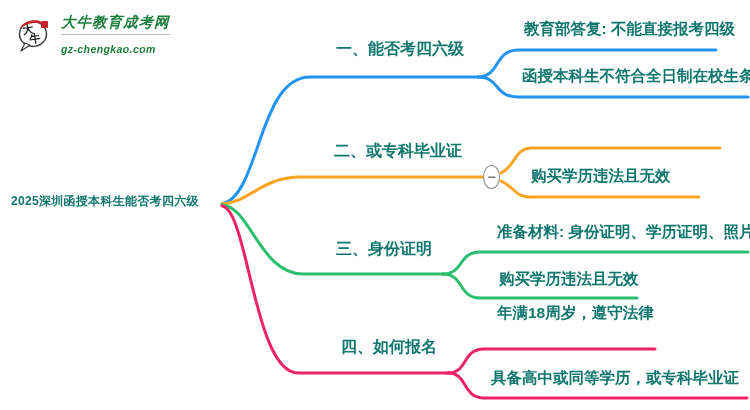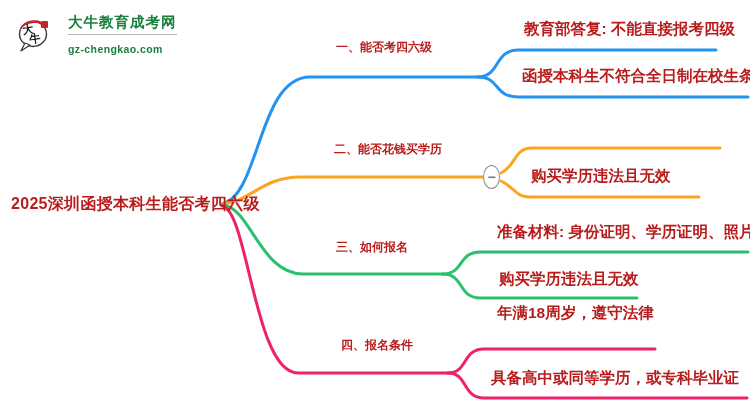--- a/index.html
+++ b/index.html
@@ -1,32 +1,32 @@
 <!DOCTYPE html>
 <html><head>
 <meta charset="utf-8">
 <style>
   html,body{margin:0;padding:0;background:#fff;}
   .canvas{
     position:relative;width:750px;height:410px;background:#ffffff;overflow:hidden;
     font-family:"Liberation Sans","DejaVu Sans",sans-serif;
   }
   svg.lines{position:absolute;left:0;top:0;width:750px;height:410px;}
-  .node{position:absolute;color:#b91c1c;white-space:nowrap;line-height:1.15;text-align:right;}
-  .central{font-size:16px;font-weight:700;letter-spacing:.3px;}
-  .blabel{font-size:12px;font-weight:600;}
+  .node{position:absolute;color:#0f766e;white-space:nowrap;line-height:1.15;text-align:right;}
+  .central{font-size:12px;font-weight:700;letter-spacing:.3px;}
+  .blabel{font-size:16px;font-weight:600;font-family:Liberation Mono, monospace;}
   .leaf{font-size:15.5px;font-weight:600;}
   .collapse{
     position:absolute;width:17px;height:24px;border:1.6px solid #8a8a8a;border-radius:50%;
     background:#fff;display:flex;align-items:center;justify-content:center;
     color:#777;font-size:14px;font-weight:700;box-sizing:border-box;cursor:pointer;line-height:1;
   }
   
   .logo{position:absolute;left:14px;top:13px;display:flex;align-items:flex-start;}
-  .logo-texts{margin-left:14px;}
+  .logo-texts{margin-left:7px;font-style:italic;}
   .logo-title{font-size:14.5px;font-weight:700;letter-spacing:1px;}
   .logo-domain{font-size:10.5px;font-weight:700;letter-spacing:.4px;border-top:1px solid #b8b8b8;margin-top:2px;padding-top:8px;}
 </style>
 </head>
 <body>
 
 <div class="canvas">
 
   <svg class="lines" viewBox="0 0 750 410">
     <g fill="none" stroke-width="3" stroke-linecap="round" stroke-linejoin="round" stroke="#2193f3">
@@ -65,25 +65,25 @@
       <div class="logo-domain" style="color:#1b7f3c;">gz-chengkao.com</div>
     </div>
   </div>
 
   <div class="node central" style="left:11px;top:195px;">2025深圳函授本科生能否考四六级</div>
 
   <div class="node blabel" style="left:336px;top:41px;">一、能否考四六级</div>
   <div class="node leaf" style="left:524px;top:20px;">教育部答复: 不能直接报考四级</div>
   <div class="node leaf" style="left:522px;top:67px;">函授本科生不符合全日制在校生条件</div>
 
-  <div class="node blabel" style="left:334px;top:143px;">二、能否花钱买学历</div>
+  <div class="node blabel" style="left:334px;top:143px;">二、或专科毕业证</div>
   <div class="collapse" style="left:483px;top:165px;">−</div>
   <div class="node leaf" style="left:531px;top:167px;">购买学历违法且无效</div>
 
-  <div class="node blabel" style="left:336px;top:241px;">三、如何报名</div>
+  <div class="node blabel" style="left:336px;top:241px;">三、身份证明</div>
   <div class="node leaf" style="left:497px;top:223px;">准备材料: 身份证明、学历证明、照片</div>
   <div class="node leaf" style="left:499px;top:270px;">购买学历违法且无效</div>
 
-  <div class="node blabel" style="left:341px;top:339px;">四、报名条件</div>
+  <div class="node blabel" style="left:341px;top:339px;">四、如何报名</div>
   <div class="node leaf" style="left:497px;top:304px;">年满18周岁，遵守法律</div>
   <div class="node leaf" style="left:491px;top:369px;">具备高中或同等学历，或专科毕业证</div>
 
 </div>
 
 </body></html>

